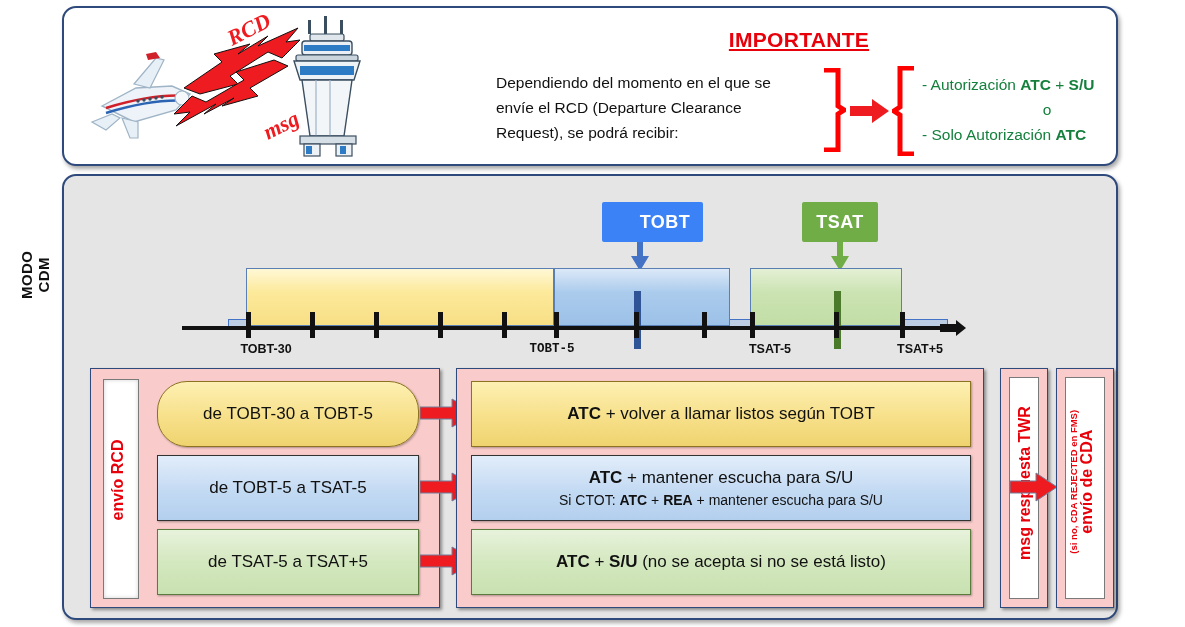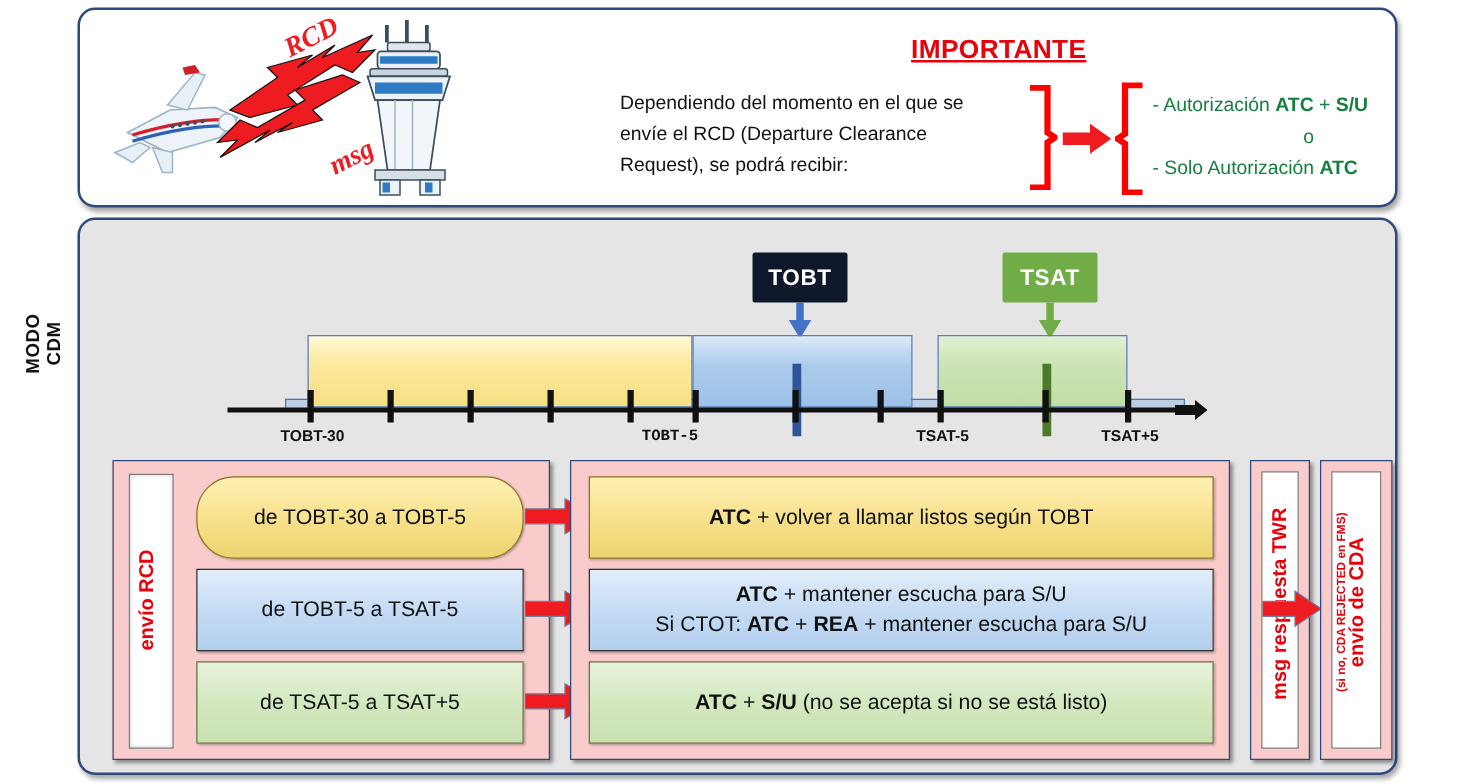--- a/index.html
+++ b/index.html
@@ -46,21 +46,21 @@
 
   
   #main-panel{left:62px;top:174px;width:1056px;height:446px;background:#E5E5E5;}
 
   
   #timeline{position:absolute;left:118px;top:20px;width:800px;height:160px;}
 
   .tl-badge{position:absolute;width:76px;height:40px;border-radius:2px;
             color:#fff;font-weight:bold;font-size:18px;text-align:center;
             line-height:40px;letter-spacing:.5px;}
-  #badge-tobt{left:420px;top:6px;background:#0f172a;}
+  #badge-tobt{left:420px;top:6px;background:#3b82f6;padding-left:25px;}
   #badge-tsat{left:620px;top:6px;background:#70AD47;}
 
   .tl-arrow{position:absolute;top:46px;}
   #arrow-tobt{left:448px;}
   #arrow-tsat{left:648px;}
 
   
   #tl-base{position:absolute;left:46px;top:123px;width:720px;height:9px;
            background:#BDCDE4;border:1px solid #4472C4;box-sizing:border-box;}
 
@@ -72,21 +72,21 @@
     background:linear-gradient(180deg,#DCE9F8 0%,#ABCBEC 42%,#9CC1E8 100%);}
   #box-green{left:568px;width:152px;
     background:linear-gradient(180deg,#E4F0D5 0%,#CBE3B2 42%,#C2DEA6 100%);}
 
   .tick{position:absolute;top:116px;width:5px;height:26px;background:#111;}
 
   #axis{position:absolute;left:0px;top:130px;width:760px;height:4px;background:#111;}
   #axis-head{position:absolute;left:758px;top:124px;}
 
   .tl-label{position:absolute;top:146px;font-weight:bold;font-size:12.5px;
-            color:#111;white-space:nowrap;transform:translateX(-50%);}
+            color:#111;white-space:nowrap;transform:translateX(-50%);margin-left:16px;}
 
   .tl-marker{position:absolute;width:7px;}
   #marker-tobt{left:452px;top:95px;height:58px;background:#2F5597;}
   #marker-tsat{left:652px;top:95px;height:58px;background:#4B7A2B;}
 
   
   #flow{position:absolute;left:26px;top:192px;width:1004px;height:240px;}
 
   .pink-box{position:absolute;background:#F9CBCB;border:1px solid #2E4A7D;
             box-shadow:2px 2px 3px rgba(0,0,0,.4);box-sizing:border-box;}
@@ -133,21 +133,21 @@
 
   
   .act{position:absolute;left:14px;width:500px;height:66px;box-sizing:border-box;
        border:1px solid #333;display:flex;flex-direction:column;
        align-items:center;justify-content:center;color:#111;
        box-shadow:1px 1px 2px rgba(0,0,0,.3);}
   .act.yellow{background:linear-gradient(180deg,#FDF0B2 0%,#F7E08A 55%,#EFD36F 100%);border-color:#8B7322;}
   .act.blue{background:linear-gradient(180deg,#E2EDFA 0%,#C3DAF3 55%,#B3CFEE 100%);border-color:#333;}
   .act.green{background:linear-gradient(180deg,#E7F2DB 0%,#D2E7BD 55%,#C9E1B1 100%);border-color:#5A7A3E;}
   .act .l1{font-size:17px;}
-  .act .l2{font-size:17px;margin-top:4px;}
+  .act .l2{font-size:14px;margin-top:4px;}
   .act b{font-weight:bold;}
 
   .r1y{top:12px;} .r2y{top:86px;} .r3y{top:160px;}
 
   .flow-arrow{position:absolute;}
   #fa1{left:330px;top:30px;} #fa2{left:330px;top:104px;} #fa3{left:330px;top:178px;}
   #fa4{left:920px;top:104px;}
 </style>
 </head>
 <body>

